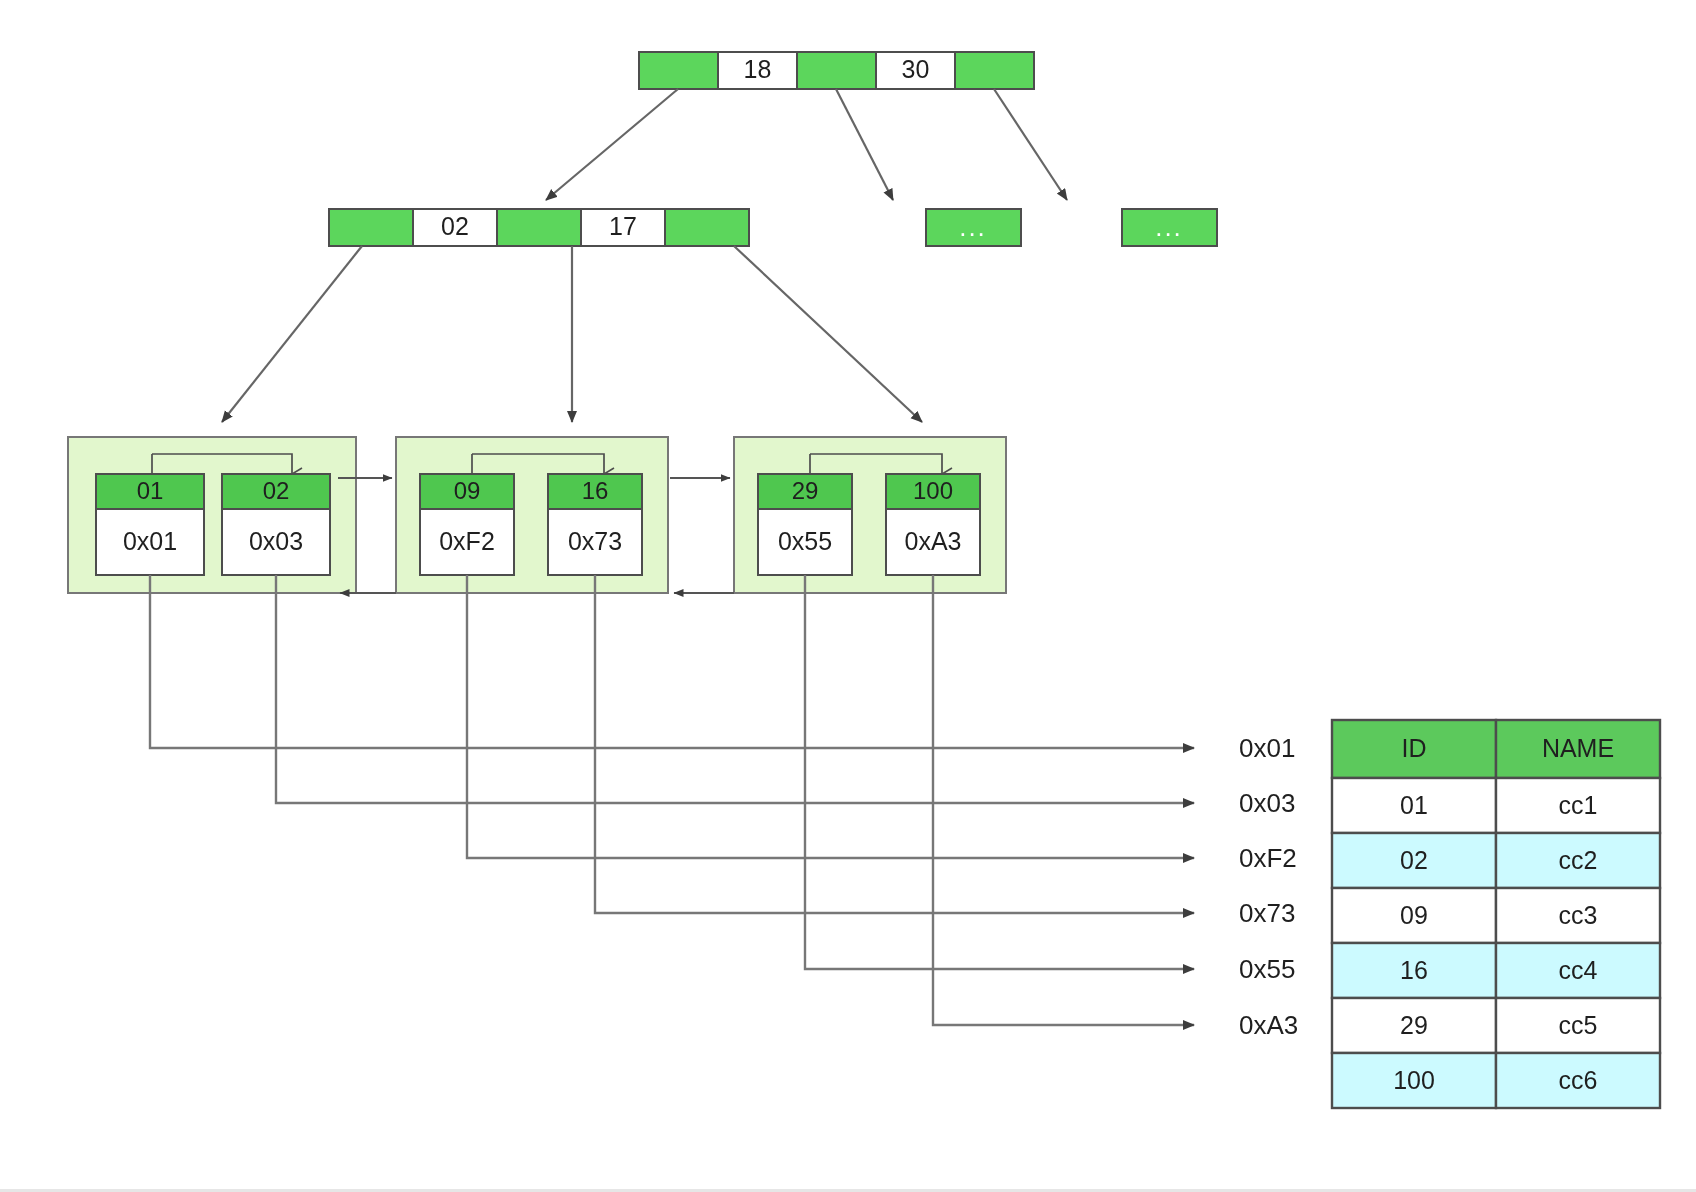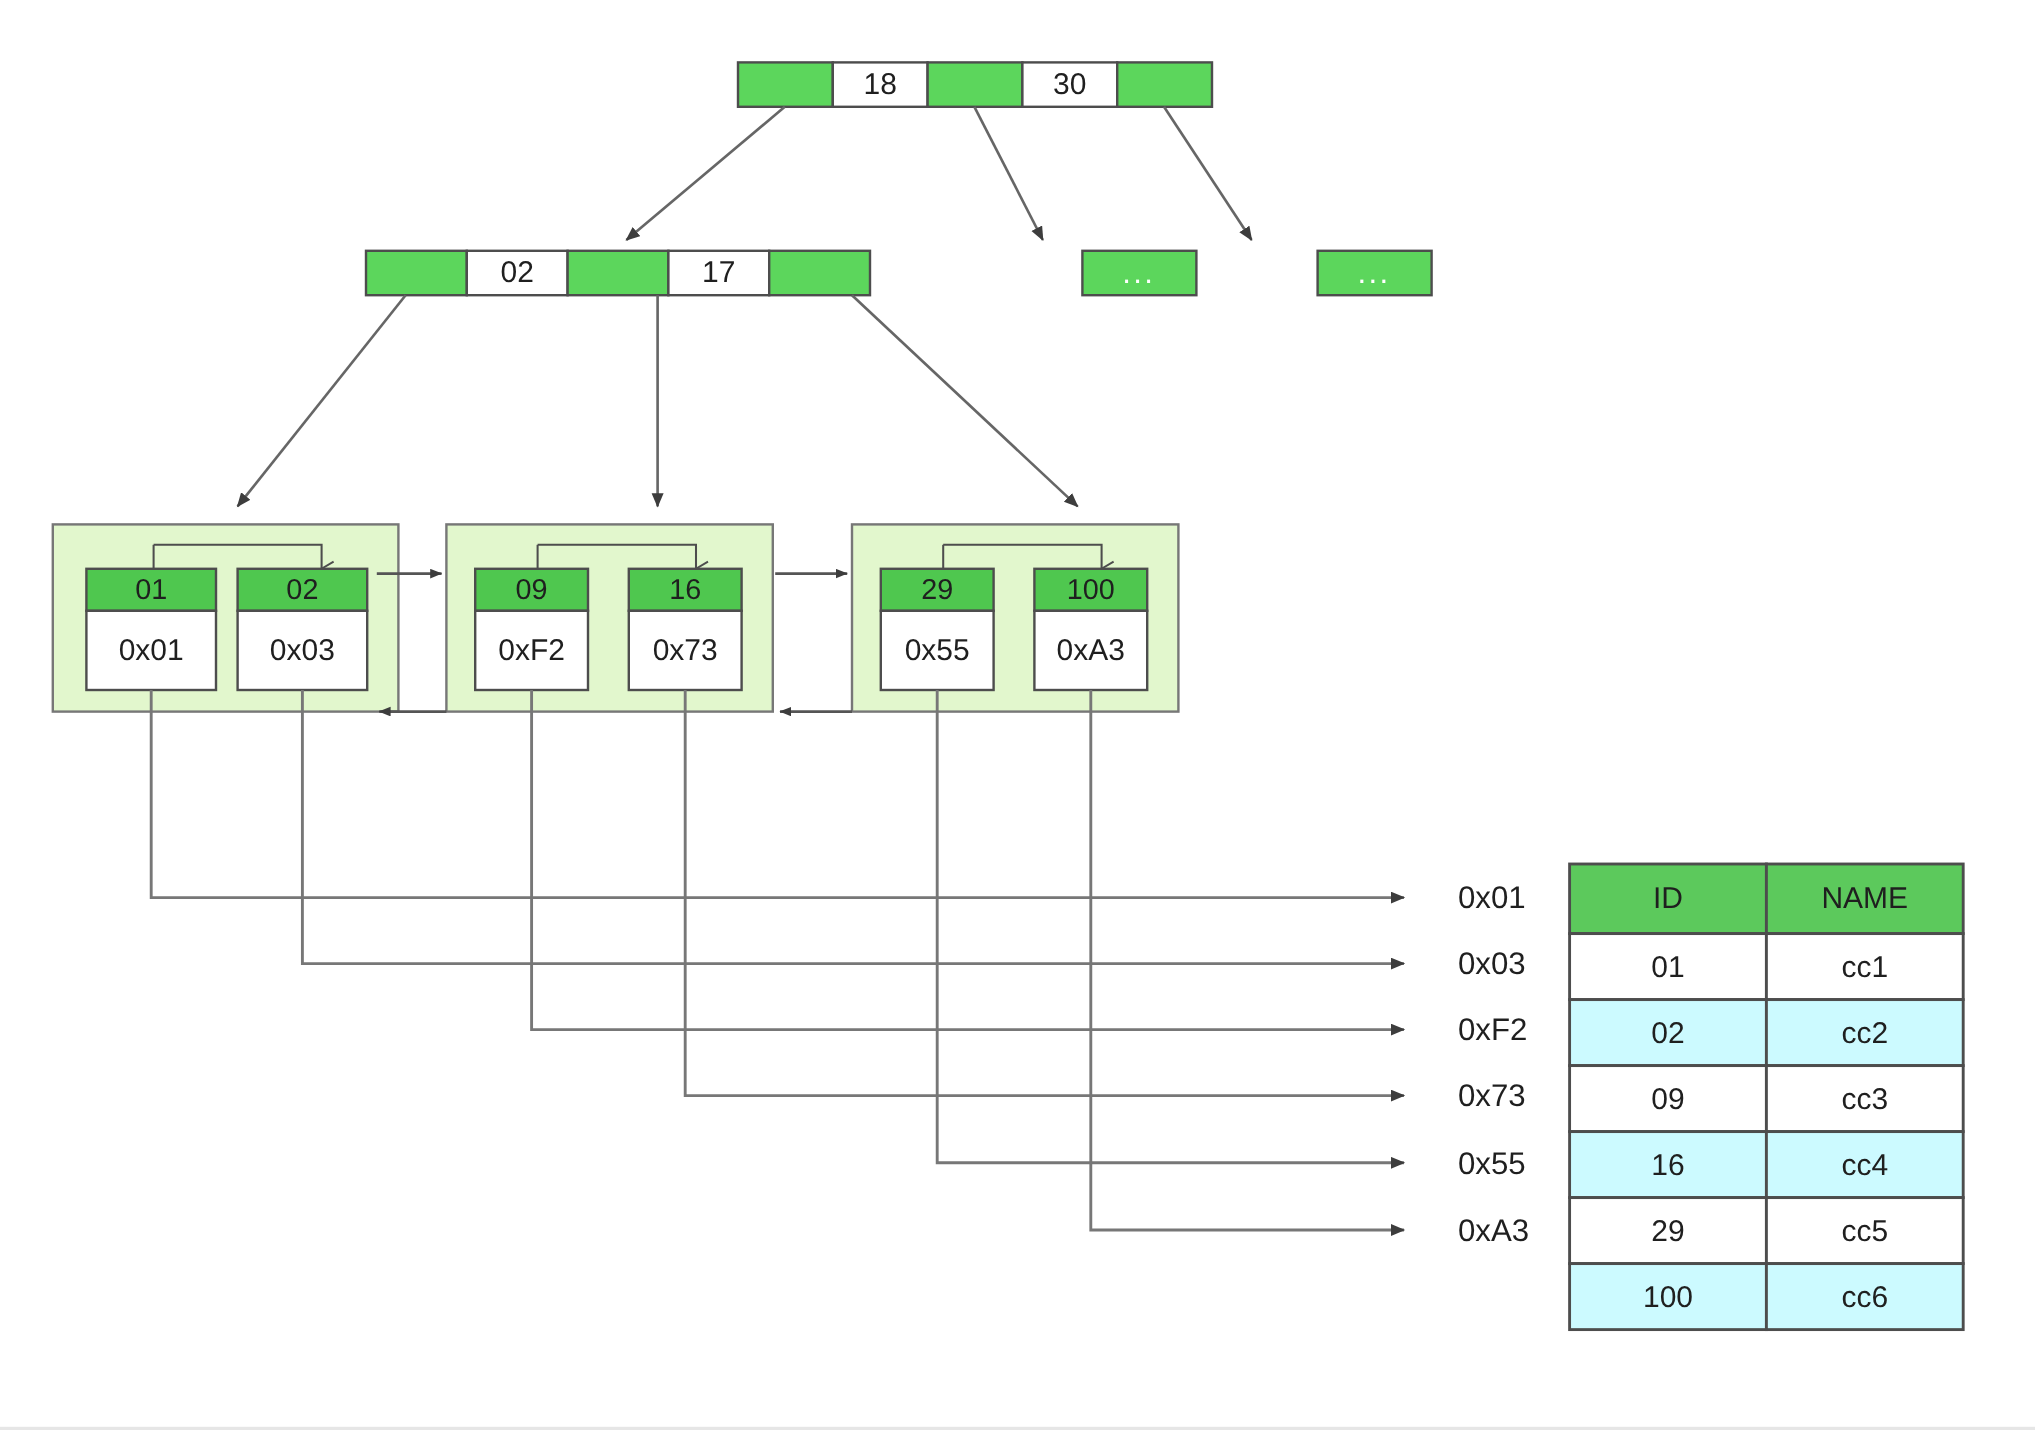--- a/index.html
+++ b/index.html
@@ -1,17 +1,17 @@
 <!DOCTYPE html>
 <html><head>
 <meta charset="utf-8">
 <style>
   html,body{margin:0;padding:0;background:#ffffff;}
   body{width:1696px;height:1192px;font-family:"Liberation Sans",sans-serif;overflow:hidden;}
-  #stage{position:relative;width:1376px;height:1192px;background:#fff;}
+  #stage{position:relative;width:1376px;height:1192px;background:#fff;padding-left:24px;}
   svg{display:block;}
   .nodeText{font-family:"Liberation Sans",sans-serif;font-size:25px;fill:#1f1f1f;}
   .cellKey{font-family:"Liberation Sans",sans-serif;font-size:24px;fill:#1f1f1f;}
   .cellPtr{font-family:"Liberation Sans",sans-serif;font-size:25px;fill:#1f1f1f;}
   .addrLbl{font-family:"Liberation Sans",sans-serif;font-size:26px;fill:#1f1f1f;}
   .tblHdr{font-family:"Liberation Sans",sans-serif;font-size:25px;fill:#1f1f1f;}
   .tblCell{font-family:"Liberation Sans",sans-serif;font-size:25px;fill:#1f1f1f;}
   .dots{font-family:"Liberation Sans",sans-serif;font-size:26px;fill:#ffffff;letter-spacing:2px;}
   .bottomrule{position:absolute;left:0;bottom:0;width:1696px;height:3px;background:#e6e6e6;}
 </style>

